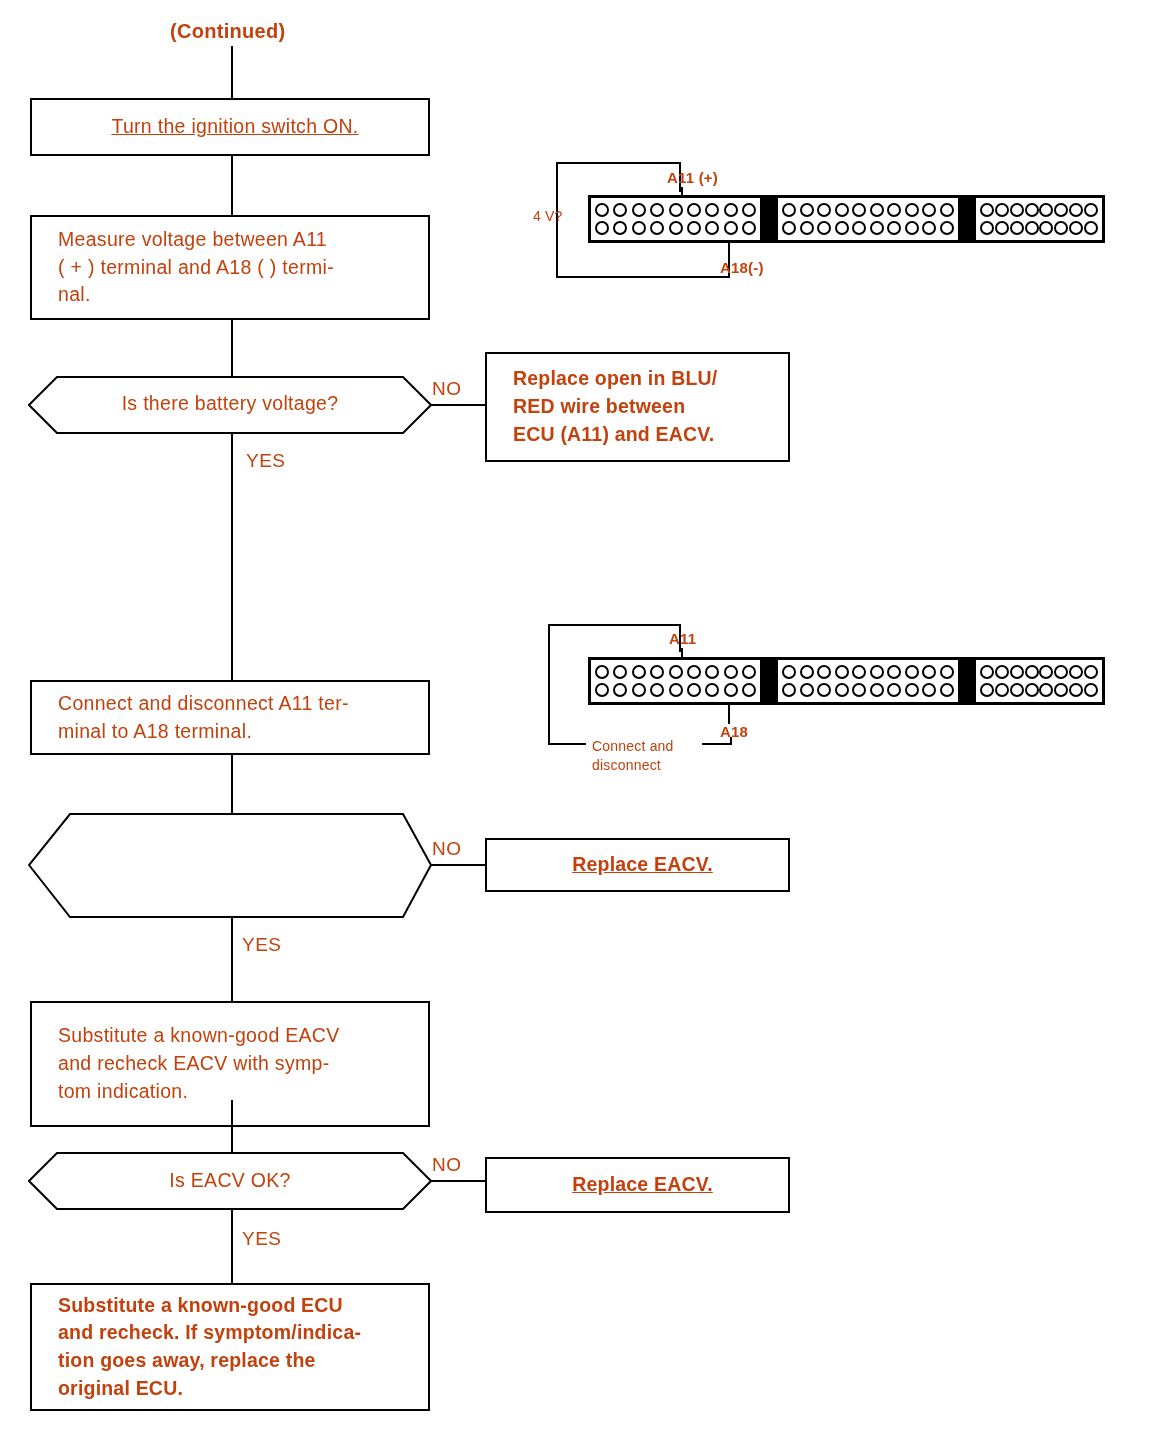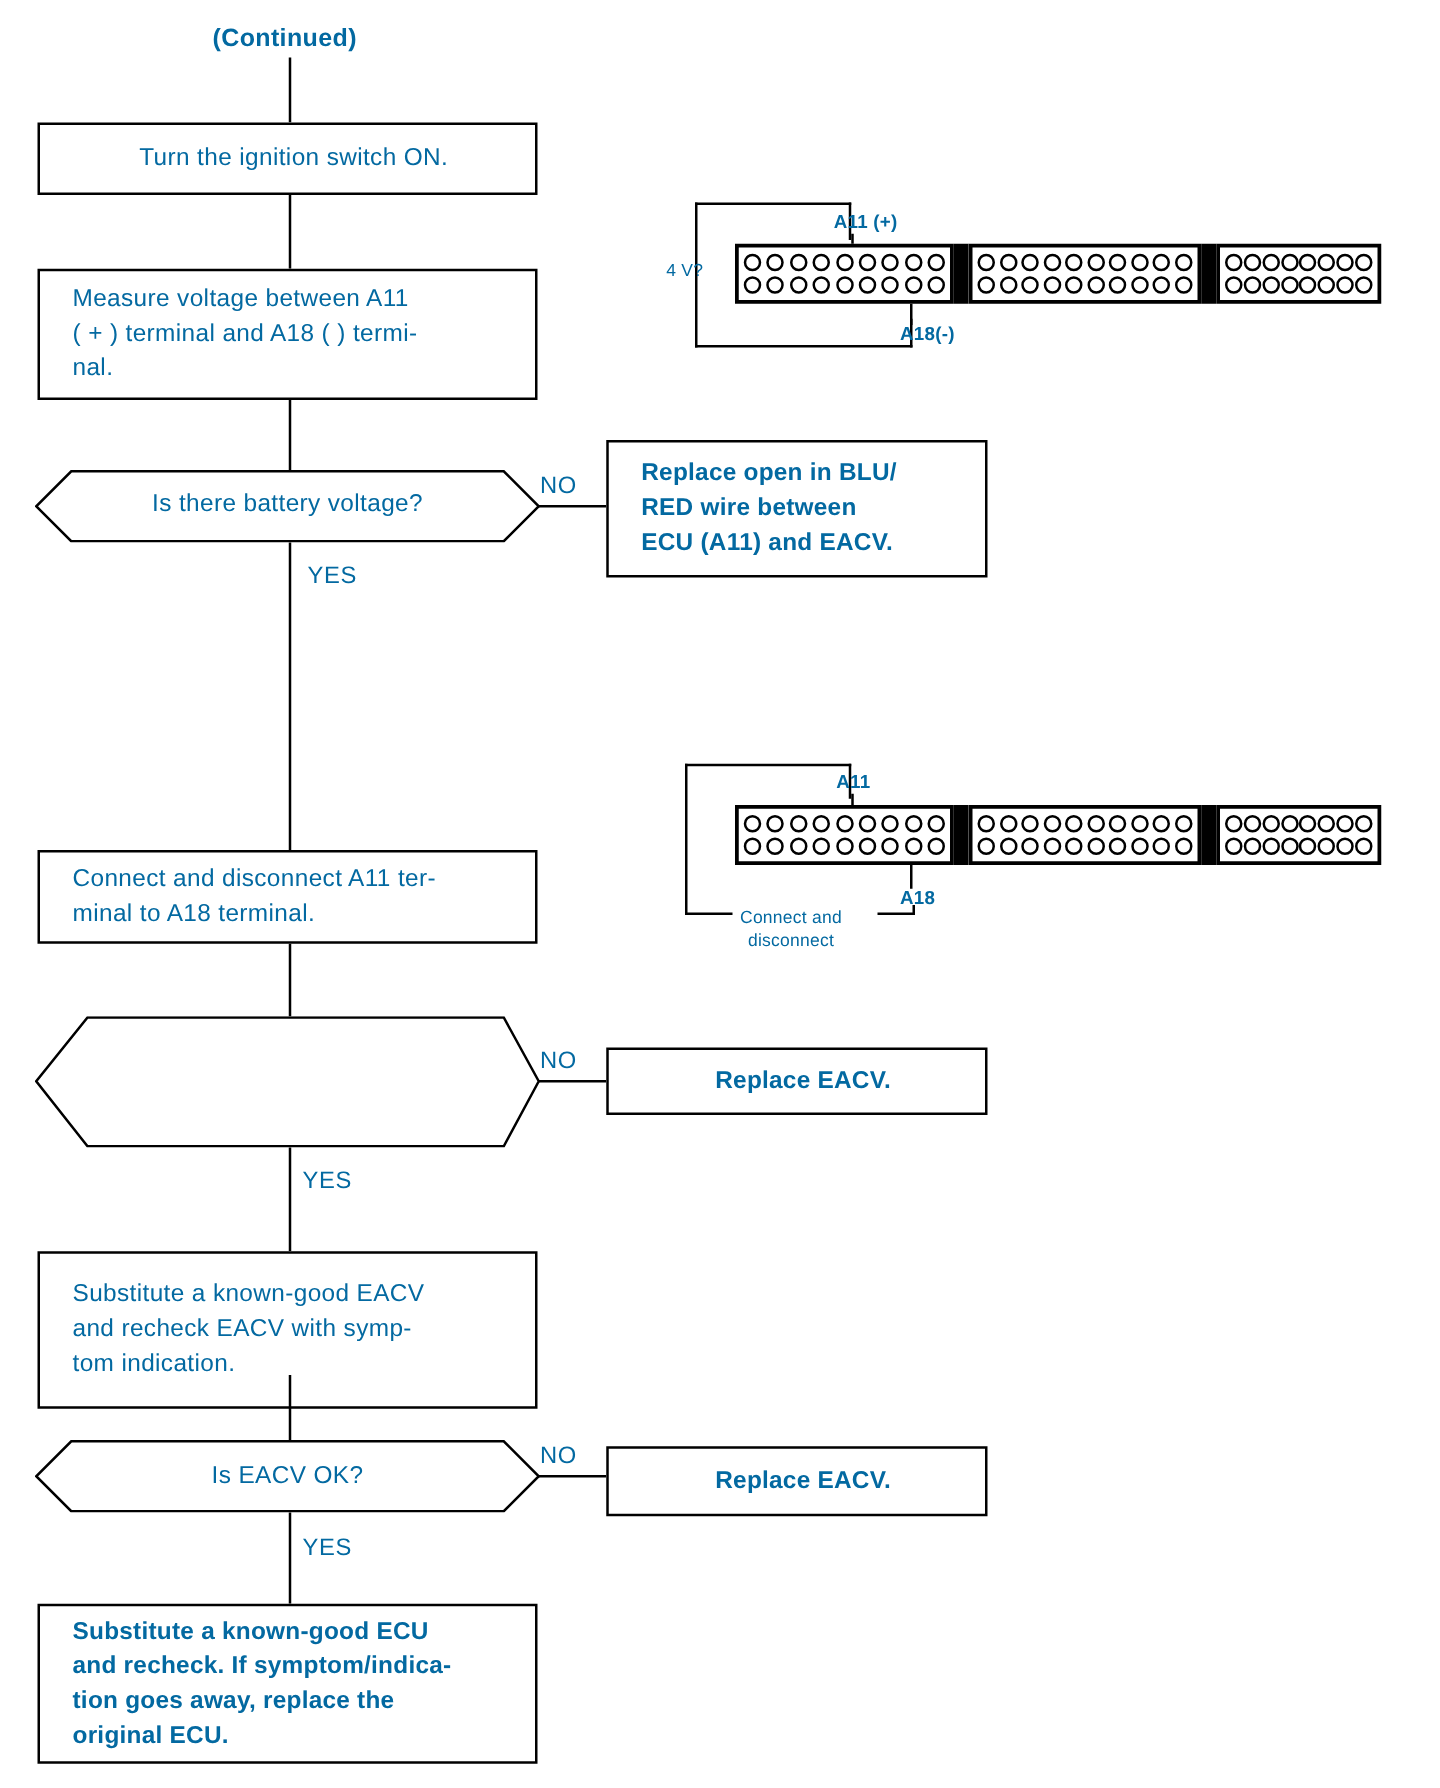--- a/index.html
+++ b/index.html
@@ -7,42 +7,42 @@
     margin: 0;
     padding: 0;
     background: #ffffff;
   }
   #page {
     position: relative;
     width: 1152px;
     height: 1430px;
     background: #ffffff;
     font-family: "Liberation Sans", sans-serif;
-    color: #0369a1;
+    color: #c2410c;
     overflow: hidden;
   }
 
   
   .abs { position: absolute; box-sizing: border-box; }
 
   
   .proc-box {
     border: 2px solid #000;
     background: #fff;
     display: flex;
     align-items: center;
     padding: 6px 18px 6px 26px;
   }
   .proc-box .txt {
     font-size: 19.5px;
     line-height: 1.42;
     letter-spacing: 0.3px;
     white-space: pre-line;
   }
-  .proc-box.center { justify-content: center; padding-left: 28px; }
+  .proc-box.center { justify-content: center; padding-left: 28px; text-decoration: underline; }
   .proc-box.center .txt { text-align: center; }
   .proc-box.bold .txt { font-weight: bold; letter-spacing: 0.2px; }
 
   
   .hexwrap { }
   .hexwrap svg { display: block; position: absolute; left: 0; top: 0; }
   .hexwrap .hextxt {
     position: absolute;
     box-sizing: border-box;
     display: flex;
@@ -245,21 +245,21 @@
 
   <div class="abs proc-box bold" style="left:485px; top:352px; width:305px; height:110px;">
     <span class="txt">Replace  open  in  BLU/
 RED   wire   between
 ECU (A11) and EACV.</span>
   </div>
 
   <div class="abs vline" style="left:231px; top:434px; height:246px;"></div>
   <div class="abs blabel" style="left:246px; top:450px;">YES</div>
 
-  <div class="abs conn-group" style="left:530px; top:602px; width:580px; height:160px;text-align:center;">
+  <div class="abs conn-group" style="left:530px; top:615px; width:580px; height:160px;">
 
     <div class="lead" style="left:18px; top:9px; width:2px; height:121px;"></div>
     <div class="lead" style="left:18px; top:9px; width:133px; height:2px;"></div>
     <div class="lead" style="left:149px; top:9px; width:2px; height:28px;"></div>
     <div class="lead" style="left:18px; top:128px; width:38px; height:2px;"></div>
 
     <div class="conn-label" style="left:139px; top:15px;">A11</div>
     <div class="lead" style="left:151px; top:33px; width:2px; height:28px;"></div>
 
     <div class="lead" style="left:198px; top:80px; width:2px; height:29px;"></div>

